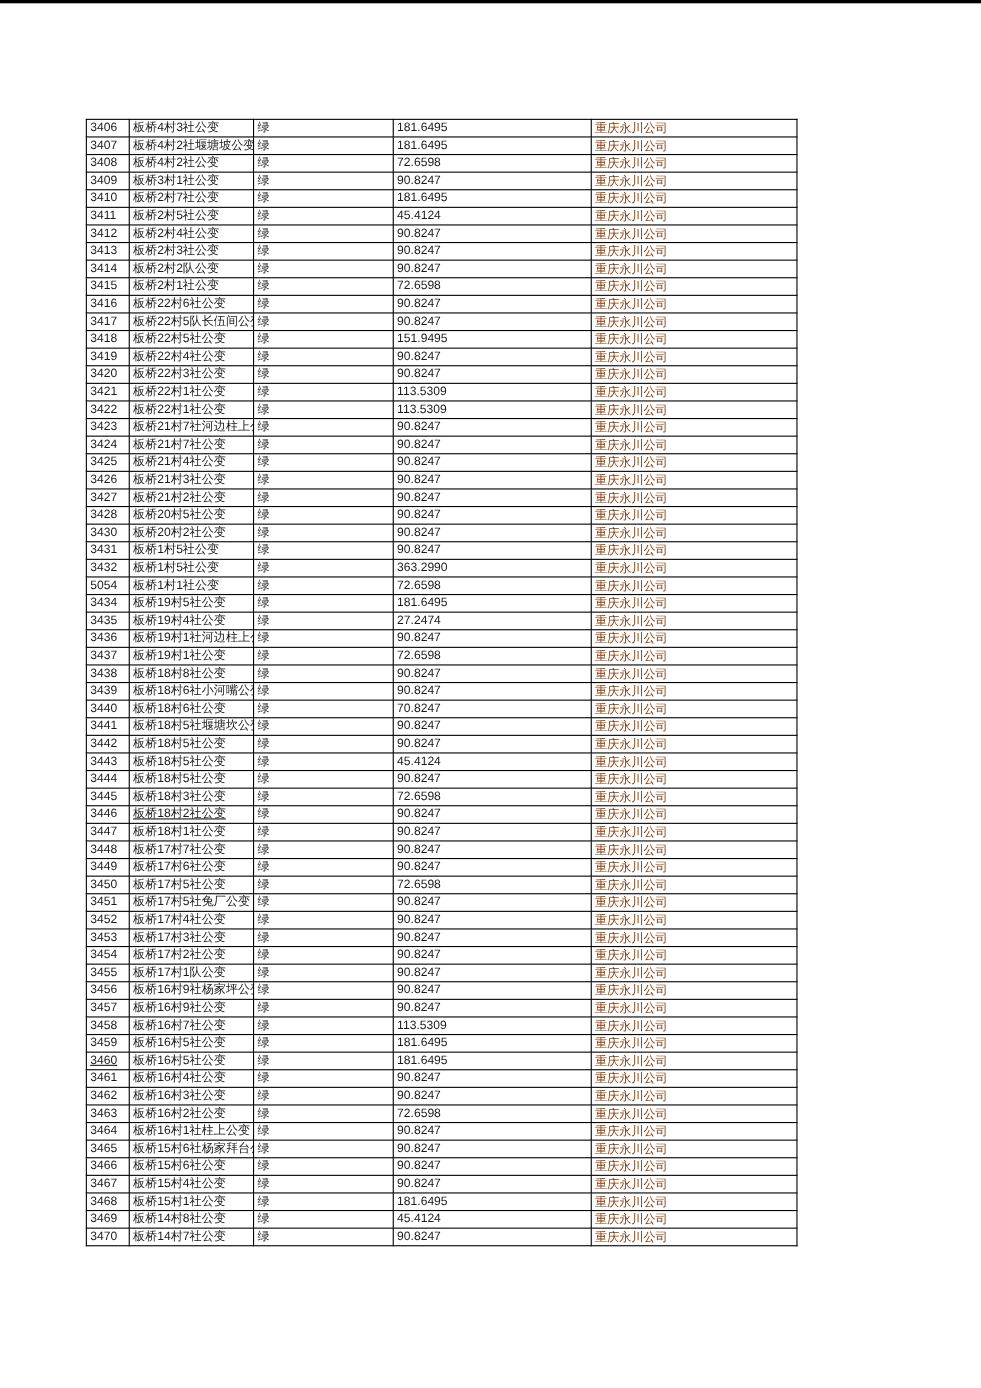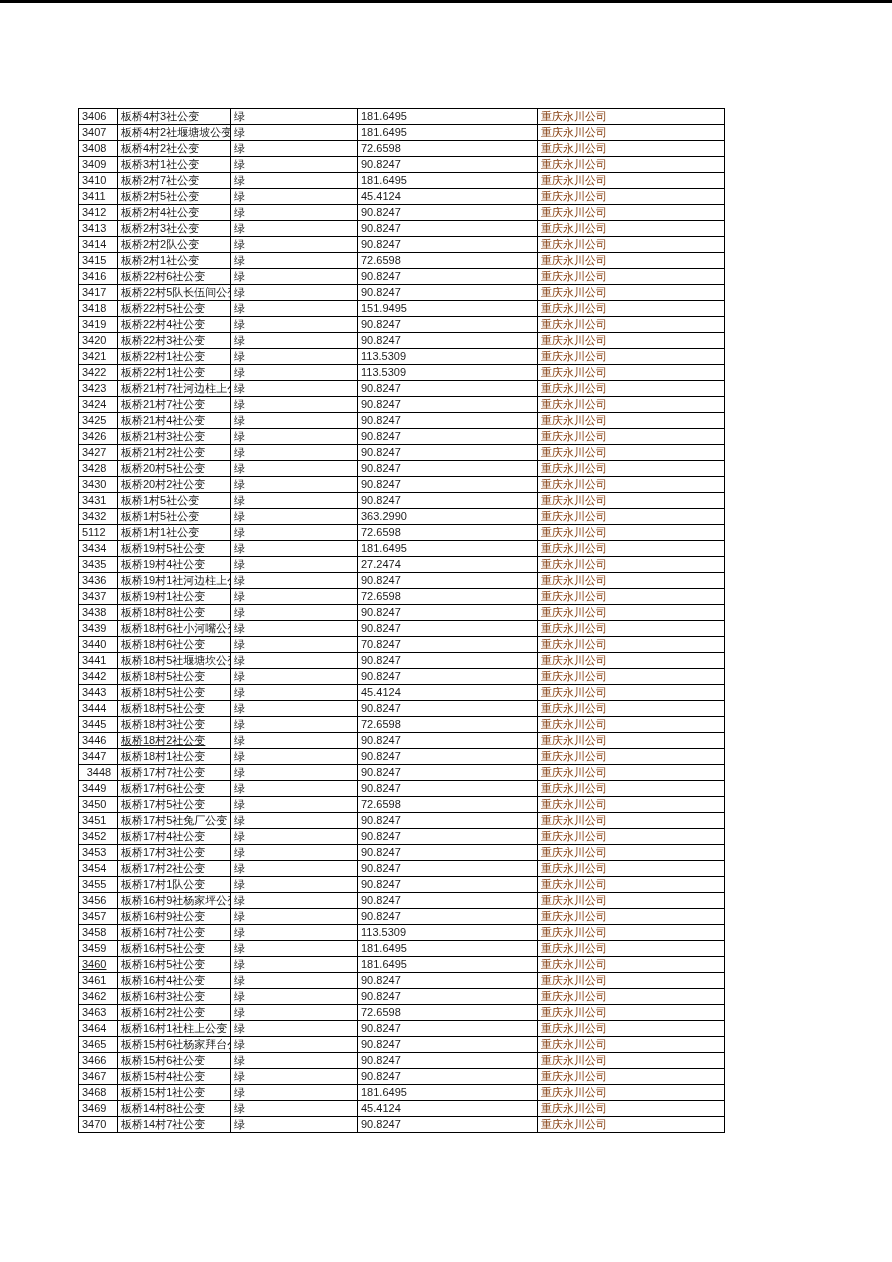--- a/index.html
+++ b/index.html
@@ -248,21 +248,21 @@
             <td class="company-cell" style="color: rgb(132, 60, 12);">重庆永川公司</td>
           </tr>
           <tr>
             <td style="color: rgb(26, 26, 26);">3432</td>
             <td style="color: rgb(26, 26, 26);">板桥1村5社公变</td>
             <td style="color: rgb(26, 26, 26);">绿</td>
             <td style="color: rgb(26, 26, 26);">363.2990</td>
             <td class="company-cell" style="color: rgb(132, 60, 12);">重庆永川公司</td>
           </tr>
           <tr>
-            <td style="color: rgb(26, 26, 26);">5112</td>
+            <td style="color: rgb(26, 26, 26);">5054</td>
             <td style="color: rgb(26, 26, 26);">板桥1村1社公变</td>
             <td style="color: rgb(26, 26, 26);">绿</td>
             <td style="color: rgb(26, 26, 26);">72.6598</td>
             <td class="company-cell" style="color: rgb(132, 60, 12);">重庆永川公司</td>
           </tr>
           <tr>
             <td style="color: rgb(26, 26, 26);">3434</td>
             <td style="color: rgb(26, 26, 26);">板桥19村5社公变</td>
             <td style="color: rgb(26, 26, 26);">绿</td>
             <td style="color: rgb(26, 26, 26);">181.6495</td>
@@ -353,21 +353,21 @@
             <td class="company-cell" style="color: rgb(132, 60, 12);">重庆永川公司</td>
           </tr>
           <tr>
             <td style="color: rgb(26, 26, 26);">3447</td>
             <td style="color: rgb(26, 26, 26);">板桥18村1社公变</td>
             <td style="color: rgb(26, 26, 26);">绿</td>
             <td style="color: rgb(26, 26, 26);">90.8247</td>
             <td class="company-cell" style="color: rgb(132, 60, 12);">重庆永川公司</td>
           </tr>
           <tr>
-            <td style="color: rgb(26, 26, 26); text-align: center;">3448</td>
+            <td style="color: rgb(26, 26, 26);">3448</td>
             <td style="color: rgb(26, 26, 26);">板桥17村7社公变</td>
             <td style="color: rgb(26, 26, 26);">绿</td>
             <td style="color: rgb(26, 26, 26);">90.8247</td>
             <td class="company-cell" style="color: rgb(132, 60, 12);">重庆永川公司</td>
           </tr>
           <tr>
             <td style="color: rgb(26, 26, 26);">3449</td>
             <td style="color: rgb(26, 26, 26);">板桥17村6社公变</td>
             <td style="color: rgb(26, 26, 26);">绿</td>
             <td style="color: rgb(26, 26, 26);">90.8247</td>

